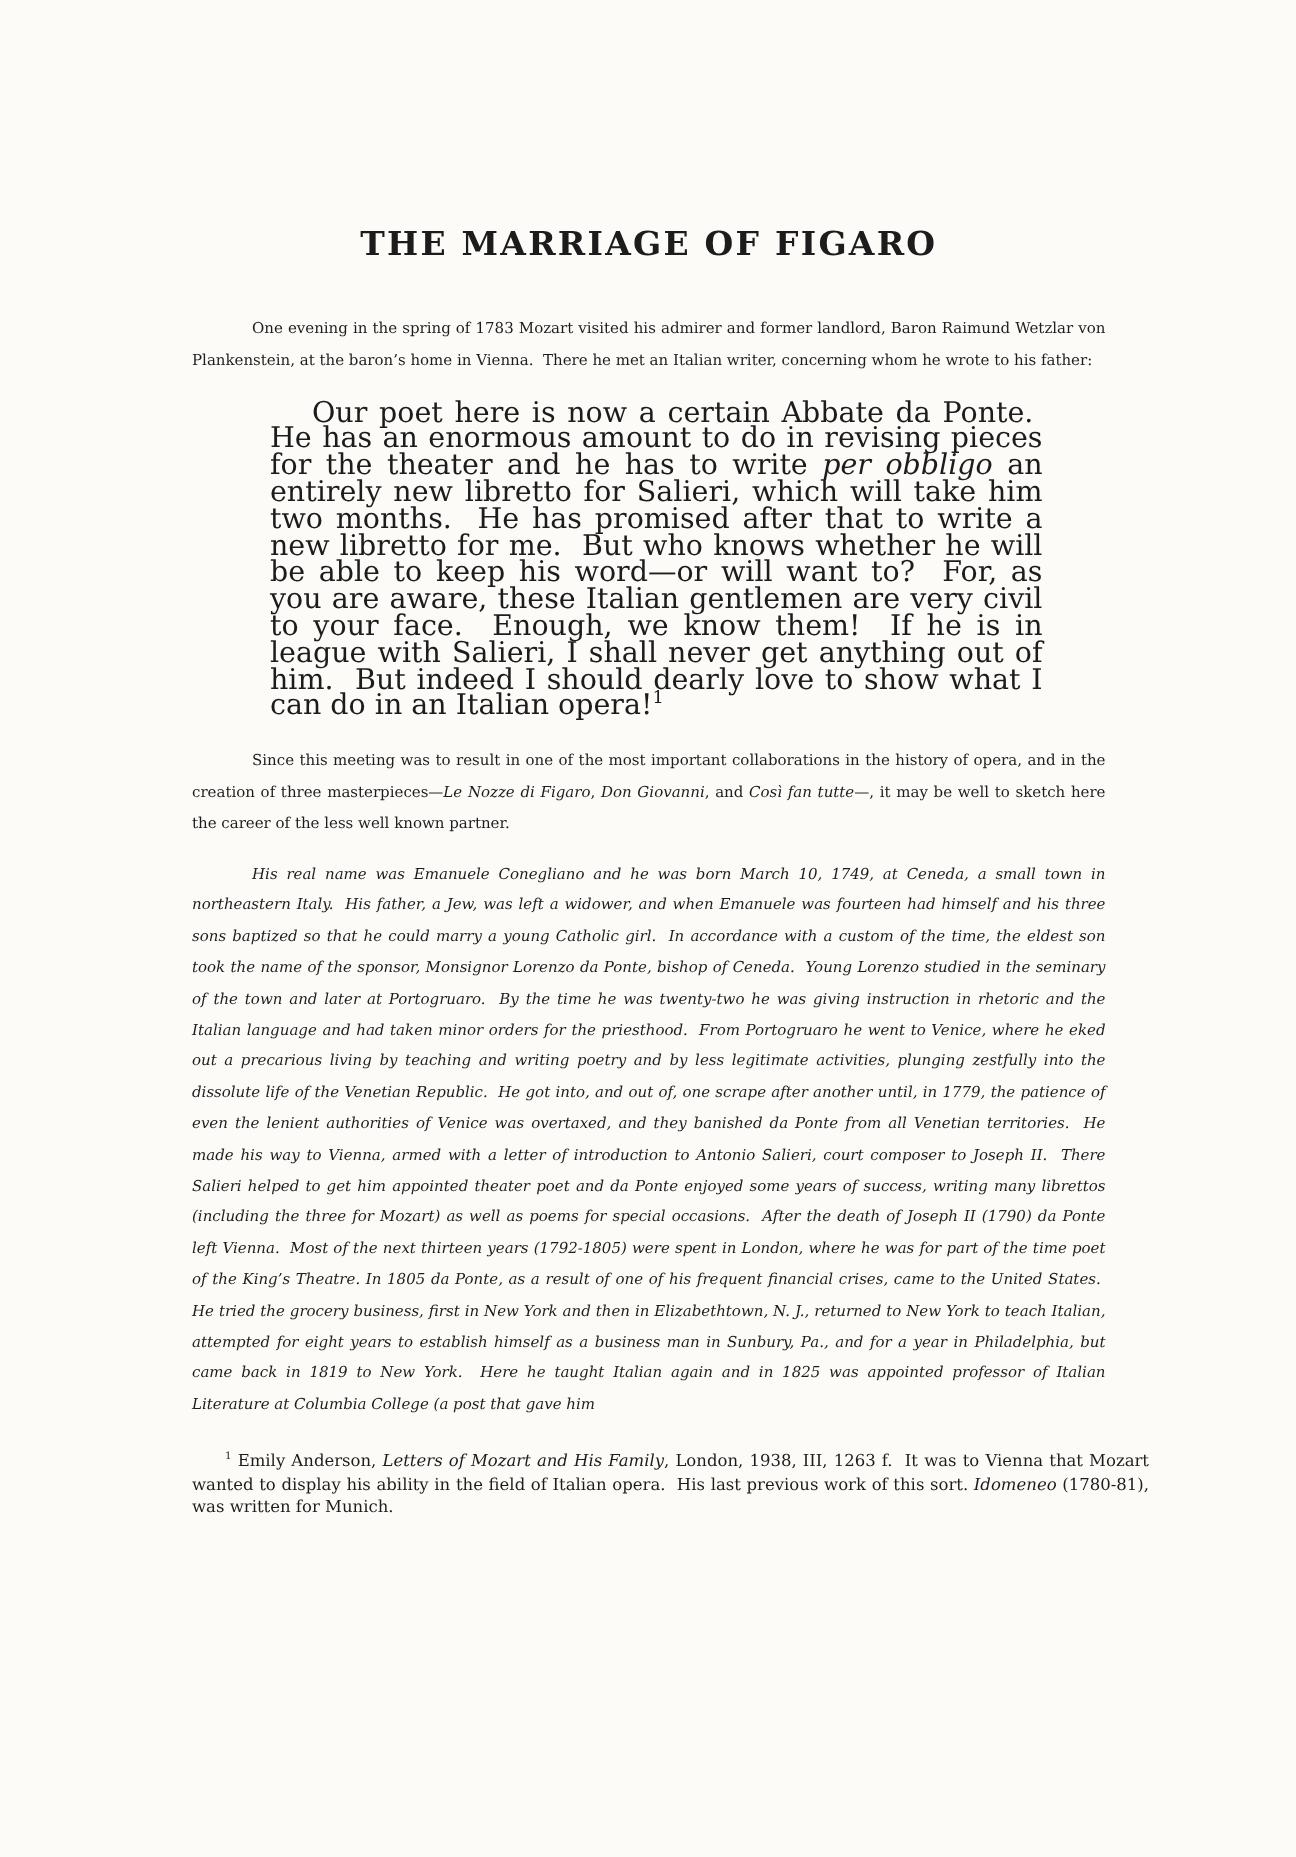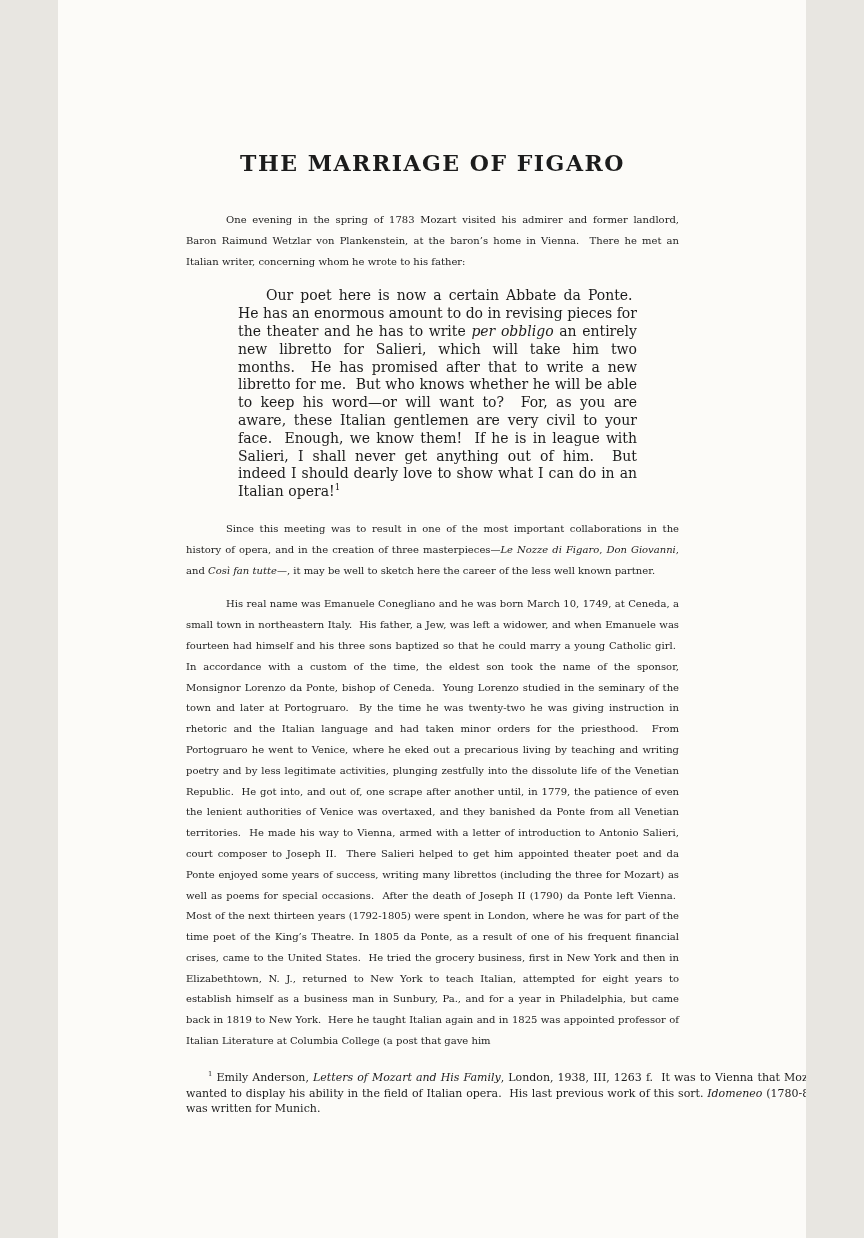--- a/index.html
+++ b/index.html
@@ -1,20 +1,20 @@
 <!DOCTYPE html>
 <html style="--ink: #1c1c1c; --paper: #fcfbf8;"><head>
 <meta charset="utf-8">
 <style>
   :root { --ink:#1c1c1c; --paper:#fcfbf8; }
   * { margin:0; padding:0; box-sizing:border-box; }
   html,body { background:#e8e6e1; }
   .page {
     position:relative;
-    width:748px; height:1238px;
+    width:864px; height:1238px;
     margin:0 auto;
     background:var(--paper);
     color:var(--ink);
     font-family:"DejaVu Serif","Liberation Serif",serif;
     padding:150px 127px 0 128px;
     overflow:hidden;
   }
   .title {
     font-size:22px;
     font-weight:bold;
@@ -22,24 +22,24 @@
     text-align:center;
     white-space:nowrap;
   }
   .body-para {
     margin-top:34px;
     font-size:10px;
     line-height:20.8px;
     text-align:justify;
     text-indent:40px;
   }
-  .body-para.followup { margin-top:13px; }
+  .body-para.followup { margin-top:13px;font-style:italic; }
   .quote {
     margin:15px 42px 0 52px;
-    font-size:14px;
+    font-size:19px;
     line-height:17.8px;
     text-align:justify;
     text-indent:28px;
   }
   .quote + .body-para { margin-top:18px; }
   .footnote {
     margin-top:18px;
     width:638px;
     font-size:11px;
     line-height:15.8px;

